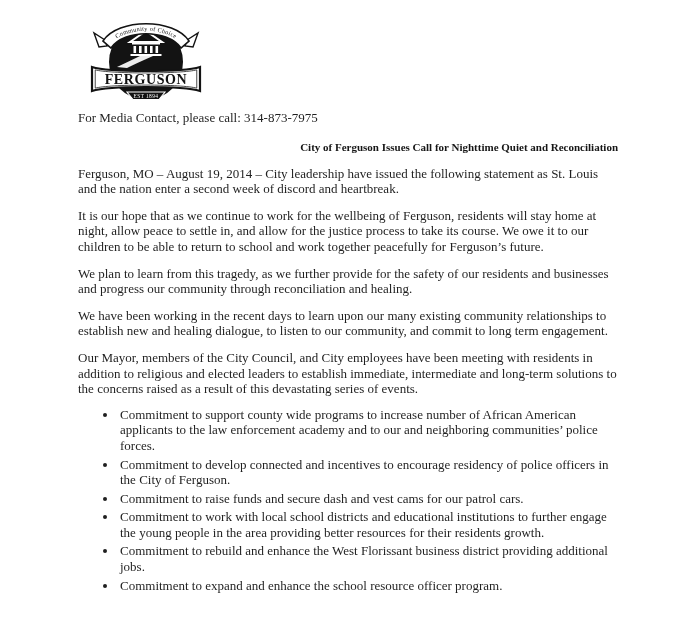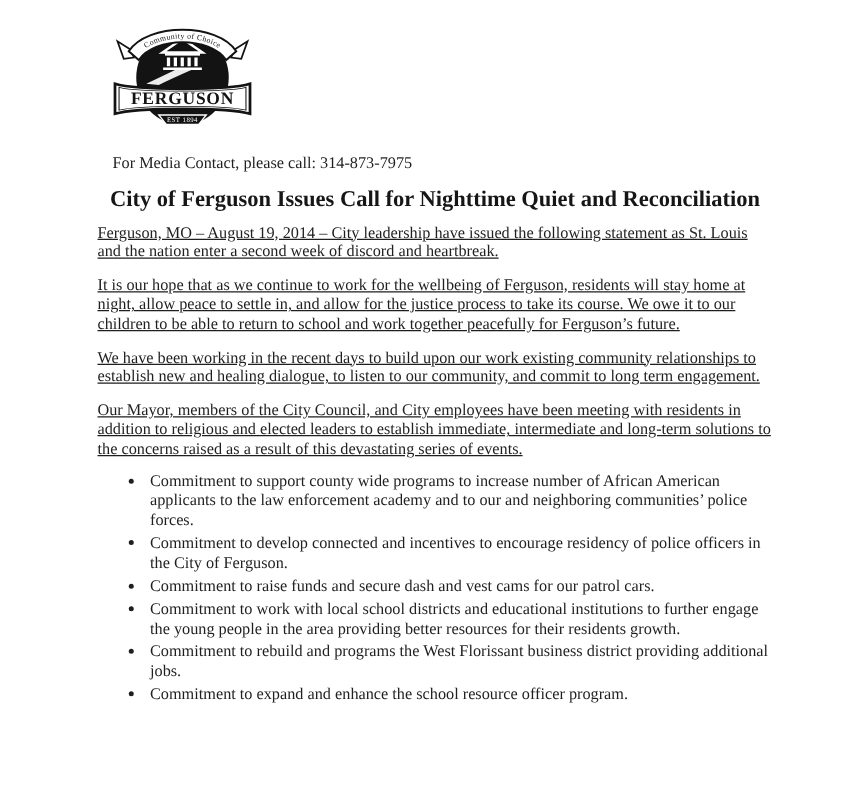--- a/index.html
+++ b/index.html
@@ -21,30 +21,30 @@
     width: 112px; height: 92px;
   }
   .content {
     position: absolute;
     left: 78px; top: 110px;
     width: 540px;
     font-size: 13px;
     line-height: 15.6px;
     color: #1f1f1f;
   }
-  .contact-line { margin: 12px; }
+  .contact-line { margin: 0; }
   .doc-title {
     margin: 13px 0 0 0;
-    font-size: 18px;
+    font-size: 11px;
     font-weight: bold;
-    text-align: center;
+    text-align: right;
     line-height: 16px;
     color: #161616;
   }
-  .content p.body-par { margin: 11px 0 0 0; text-decoration: underline; }
+  .content p.body-par { margin: 11px 0 0 0; }
   ul.commitments {
     margin: 10px 0 0 0;
     padding: 0 0 0 40px;
     list-style-type: disc;
   }
   ul.commitments li {
     margin: 1px 0 3px 0;
     padding-left: 2px;
   }
   .seal-text { font-family: "Liberation Serif", serif; }
@@ -95,26 +95,27 @@
     </svg>
   </div>
 
   <div class="content">
     <p class="contact-line">For Media Contact, please call: 314-873-7975</p>
 
     <h1 class="doc-title">City of Ferguson Issues Call for Nighttime Quiet and Reconciliation</h1>
 
     <p class="body-par">Ferguson, MO – August 19, 2014 – City leadership have issued the following statement as St. Louis and the nation enter a second week of discord and heartbreak.</p>
     <p class="body-par">It is our hope that as we continue to work for the wellbeing of Ferguson, residents will stay home at night, allow peace to settle in, and allow for the justice process to take its course. We owe it to our children to be able to return to school and work together peacefully for Ferguson’s future.</p>
-    <p class="body-par">We have been working in the recent days to build upon our work existing community relationships to establish new and healing dialogue, to listen to our community, and commit to long term engagement.</p>
+    <p class="body-par">We plan to learn from this tragedy, as we further provide for the safety of our residents and businesses and progress our community through reconciliation and healing.</p>
+    <p class="body-par">We have been working in the recent days to learn upon our many existing community relationships to establish new and healing dialogue, to listen to our community, and commit to long term engagement.</p>
     <p class="body-par">Our Mayor, members of the City Council, and City employees have been meeting with residents in addition to religious and elected leaders to establish immediate, intermediate and long-term solutions to the concerns raised as a result of this devastating series of events.</p>
 
     <ul class="commitments">
       <li>Commitment to support county wide programs to increase number of African American applicants to the law enforcement academy and to our and neighboring communities’ police forces.</li>
       <li>Commitment to develop connected and incentives to encourage residency of police officers in the City of Ferguson.</li>
       <li>Commitment to raise funds and secure dash and vest cams for our patrol cars.</li>
       <li>Commitment to work with local school districts and educational institutions to further engage the young people in the area providing better resources for their residents growth.</li>
-      <li>Commitment to rebuild and programs the West Florissant business district providing additional jobs.</li>
+      <li>Commitment to rebuild and enhance the West Florissant business district providing additional jobs.</li>
       <li>Commitment to expand and enhance the school resource officer program.</li>
     </ul>
   </div>
 
 </div>
 
 </body></html>

